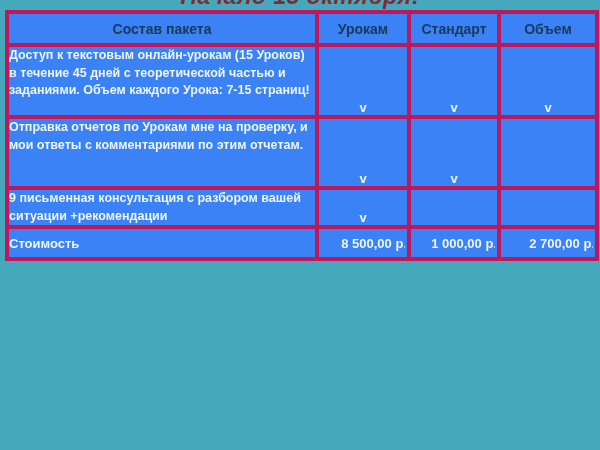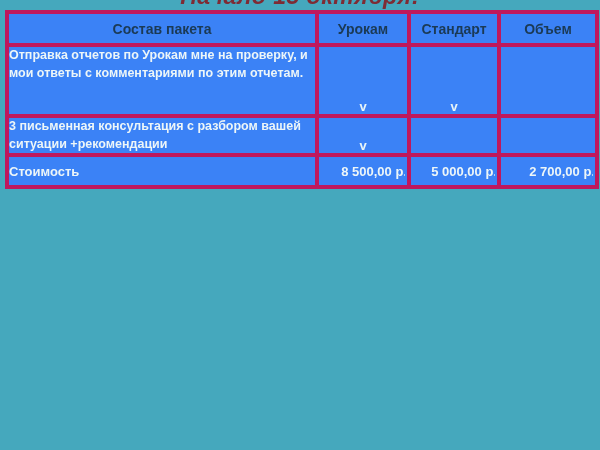--- a/index.html
+++ b/index.html
@@ -113,37 +113,43 @@
     </colgroup>
 
     <tbody>
         <tr class="hdr">
       <th class="hcell">Состав пакета</th>
       <th class="hcell">Урокам</th>
       <th class="hcell">Стандарт</th>
       <th class="hcell">Объем</th>
     </tr>
 
+    <tr class="r1">
+      <td class="feature">Доступ к текстовым онлайн-урокам (15 Уроков) в течение 45 дней с теоретической частью и заданиями. Объем каждого Урока: 7-15 страниц!</td>
+      <td class="check">v</td>
+      <td class="check">v</td>
+      <td class="check">v</td>
+    </tr>
 
     <tr class="r2">
       <td class="feature">Отправка отчетов по  Урокам мне на проверку, и мои ответы с комментариями по этим отчетам.</td>
       <td class="check">v</td>
       <td class="check">v</td>
       <td class="check"></td>
     </tr>
 
     <tr class="r3">
-      <td class="feature">3 письменная консультация с разбором вашей ситуации +рекомендации</td>
+      <td class="feature">9 письменная консультация с разбором вашей ситуации +рекомендации</td>
       <td class="check">v</td>
       <td class="check"></td>
       <td class="check"></td>
     </tr>
 
     <tr class="r4">
       <td class="cost-label">Стоимость</td>
       <td class="price">8 500,00 р.</td>
-      <td class="price">5 000,00 р.</td>
+      <td class="price">1 000,00 р.</td>
       <td class="price">2 700,00 р.</td>
     </tr>
   </tbody>
     </table>
 
 </div>
 
 </body></html>

